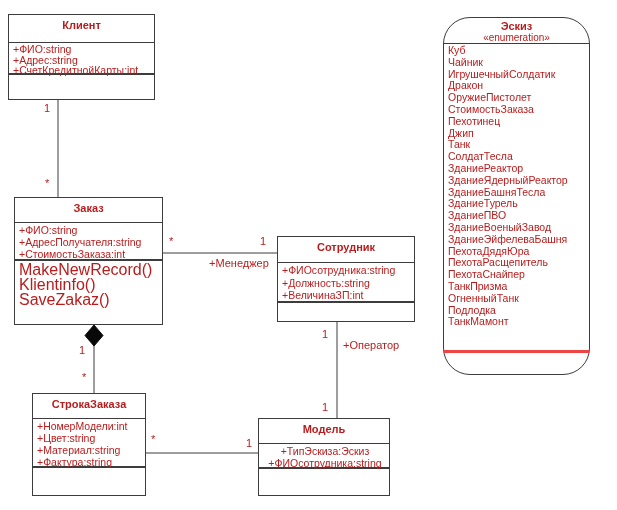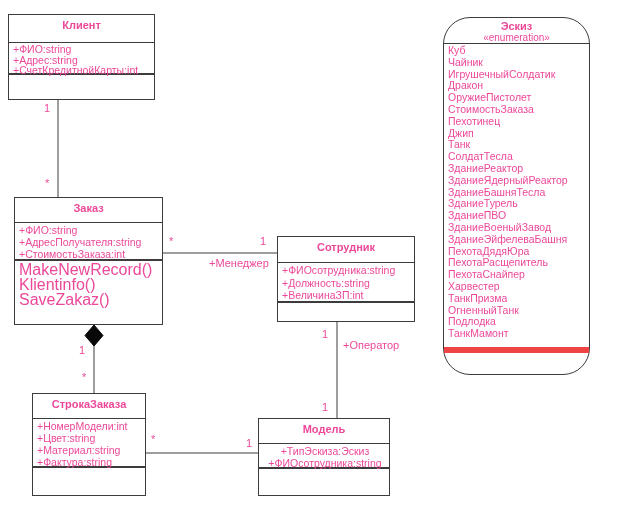--- a/index.html
+++ b/index.html
@@ -1,38 +1,38 @@
 <!DOCTYPE html>
 <html><head>
 <meta charset="utf-8">
 <style>
   html,body{margin:0;padding:0;background:#ffffff;}
   #canvas{
     position:relative;width:617px;height:510px;background:#ffffff;
-    font-family:"Liberation Sans","DejaVu Sans",sans-serif;color:#ec4899;overflow:hidden;
+    font-family:"Liberation Sans","DejaVu Sans",sans-serif;color:#b91c1c;overflow:hidden;
   }
   #wires{position:absolute;left:0;top:0;width:617px;height:510px;}
   .uml-class{
     position:absolute;background:#ffffff;border:1px solid #3c3c3c;
     box-sizing:border-box;display:flex;flex-direction:column;
   }
   .c-title{
     font-weight:bold;font-size:11px;text-align:center;
     padding-top:4px;box-sizing:border-box;flex:0 0 auto;
   }
   .c-stereotype{font-weight:normal;font-size:10px;line-height:11px;}
   .c-name{line-height:12px;}
   .c-attrs{
     border-top:1px solid #3c3c3c;border-bottom:2px solid #3c3c3c;
     box-sizing:border-box;flex:0 0 auto;
     font-size:10.5px;line-height:12px;padding:1px 2px 0 4px;white-space:nowrap;
   }
   .c-ops{flex:1 1 auto;box-sizing:border-box;font-size:16px;line-height:15px;padding:1px 2px 0 4px;white-space:nowrap;}
   .c-values{
-    border-top:1px solid #3c3c3c;border-bottom:6px solid #ef4444;
+    border-top:1px solid #3c3c3c;border-bottom:3px solid #ef4444;
     box-sizing:border-box;flex:0 0 auto;
     font-size:10.5px;line-height:11.8px;padding:1px 2px 0 4px;white-space:nowrap;
   }
   .edge-label{position:absolute;font-size:11px;line-height:11px;white-space:nowrap;}
   .mult{font-size:11px;}
 </style>
 </head>
 <body>
 
 <div id="canvas">
@@ -119,21 +119,20 @@
         <div>ЗданиеРеактор</div>
         <div>ЗданиеЯдерныйРеактор</div>
         <div>ЗданиеБашняТесла</div>
         <div>ЗданиеТурель</div>
         <div>ЗданиеПВО</div>
         <div>ЗданиеВоеныйЗавод</div>
         <div>ЗданиеЭйфелеваБашня</div>
         <div>ПехотаДядяЮра</div>
         <div>ПехотаРасщепитель</div>
         <div>ПехотаСнайпер</div>
-        <div>Харвестер</div>
         <div>ТанкПризма</div>
         <div>ОгненныйТанк</div>
         <div>Подлодка</div>
         <div>ТанкМамонт</div>
       </div>
     <div class="c-ops"></div>
   </div>
 
   <div class="edge-label mult" style="left:44px;top:103px;">1</div>
   <div class="edge-label mult" style="left:45px;top:178px;">*</div>

